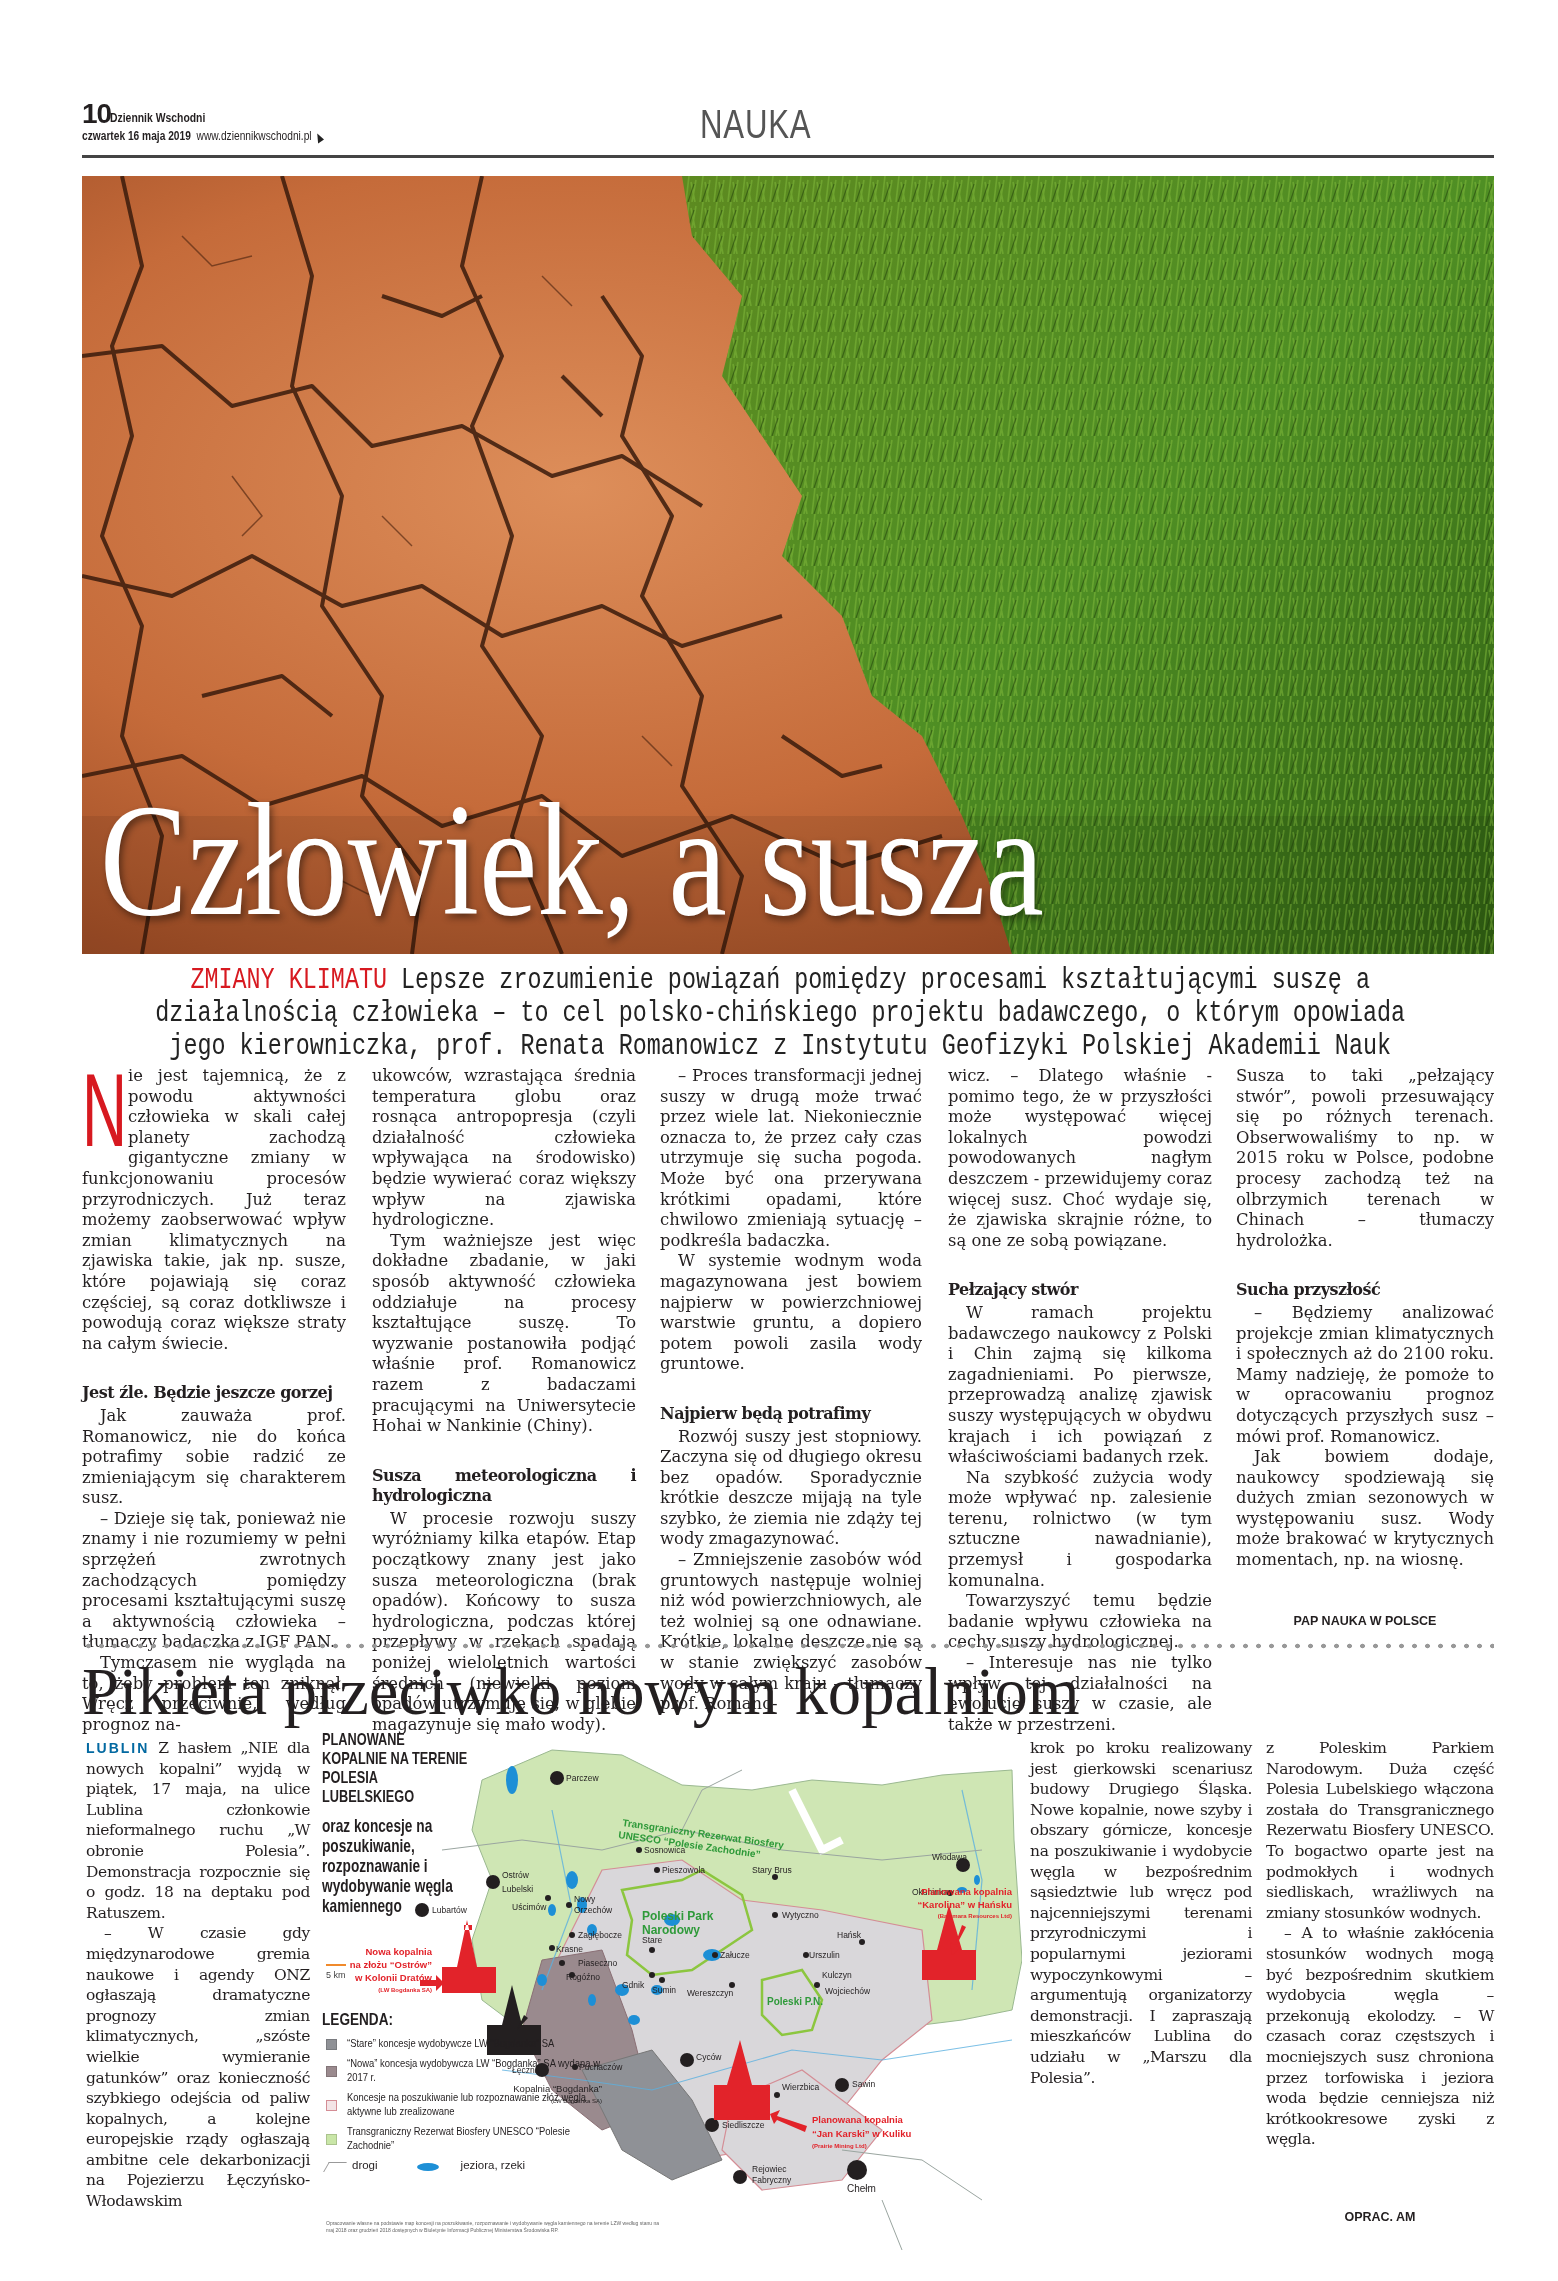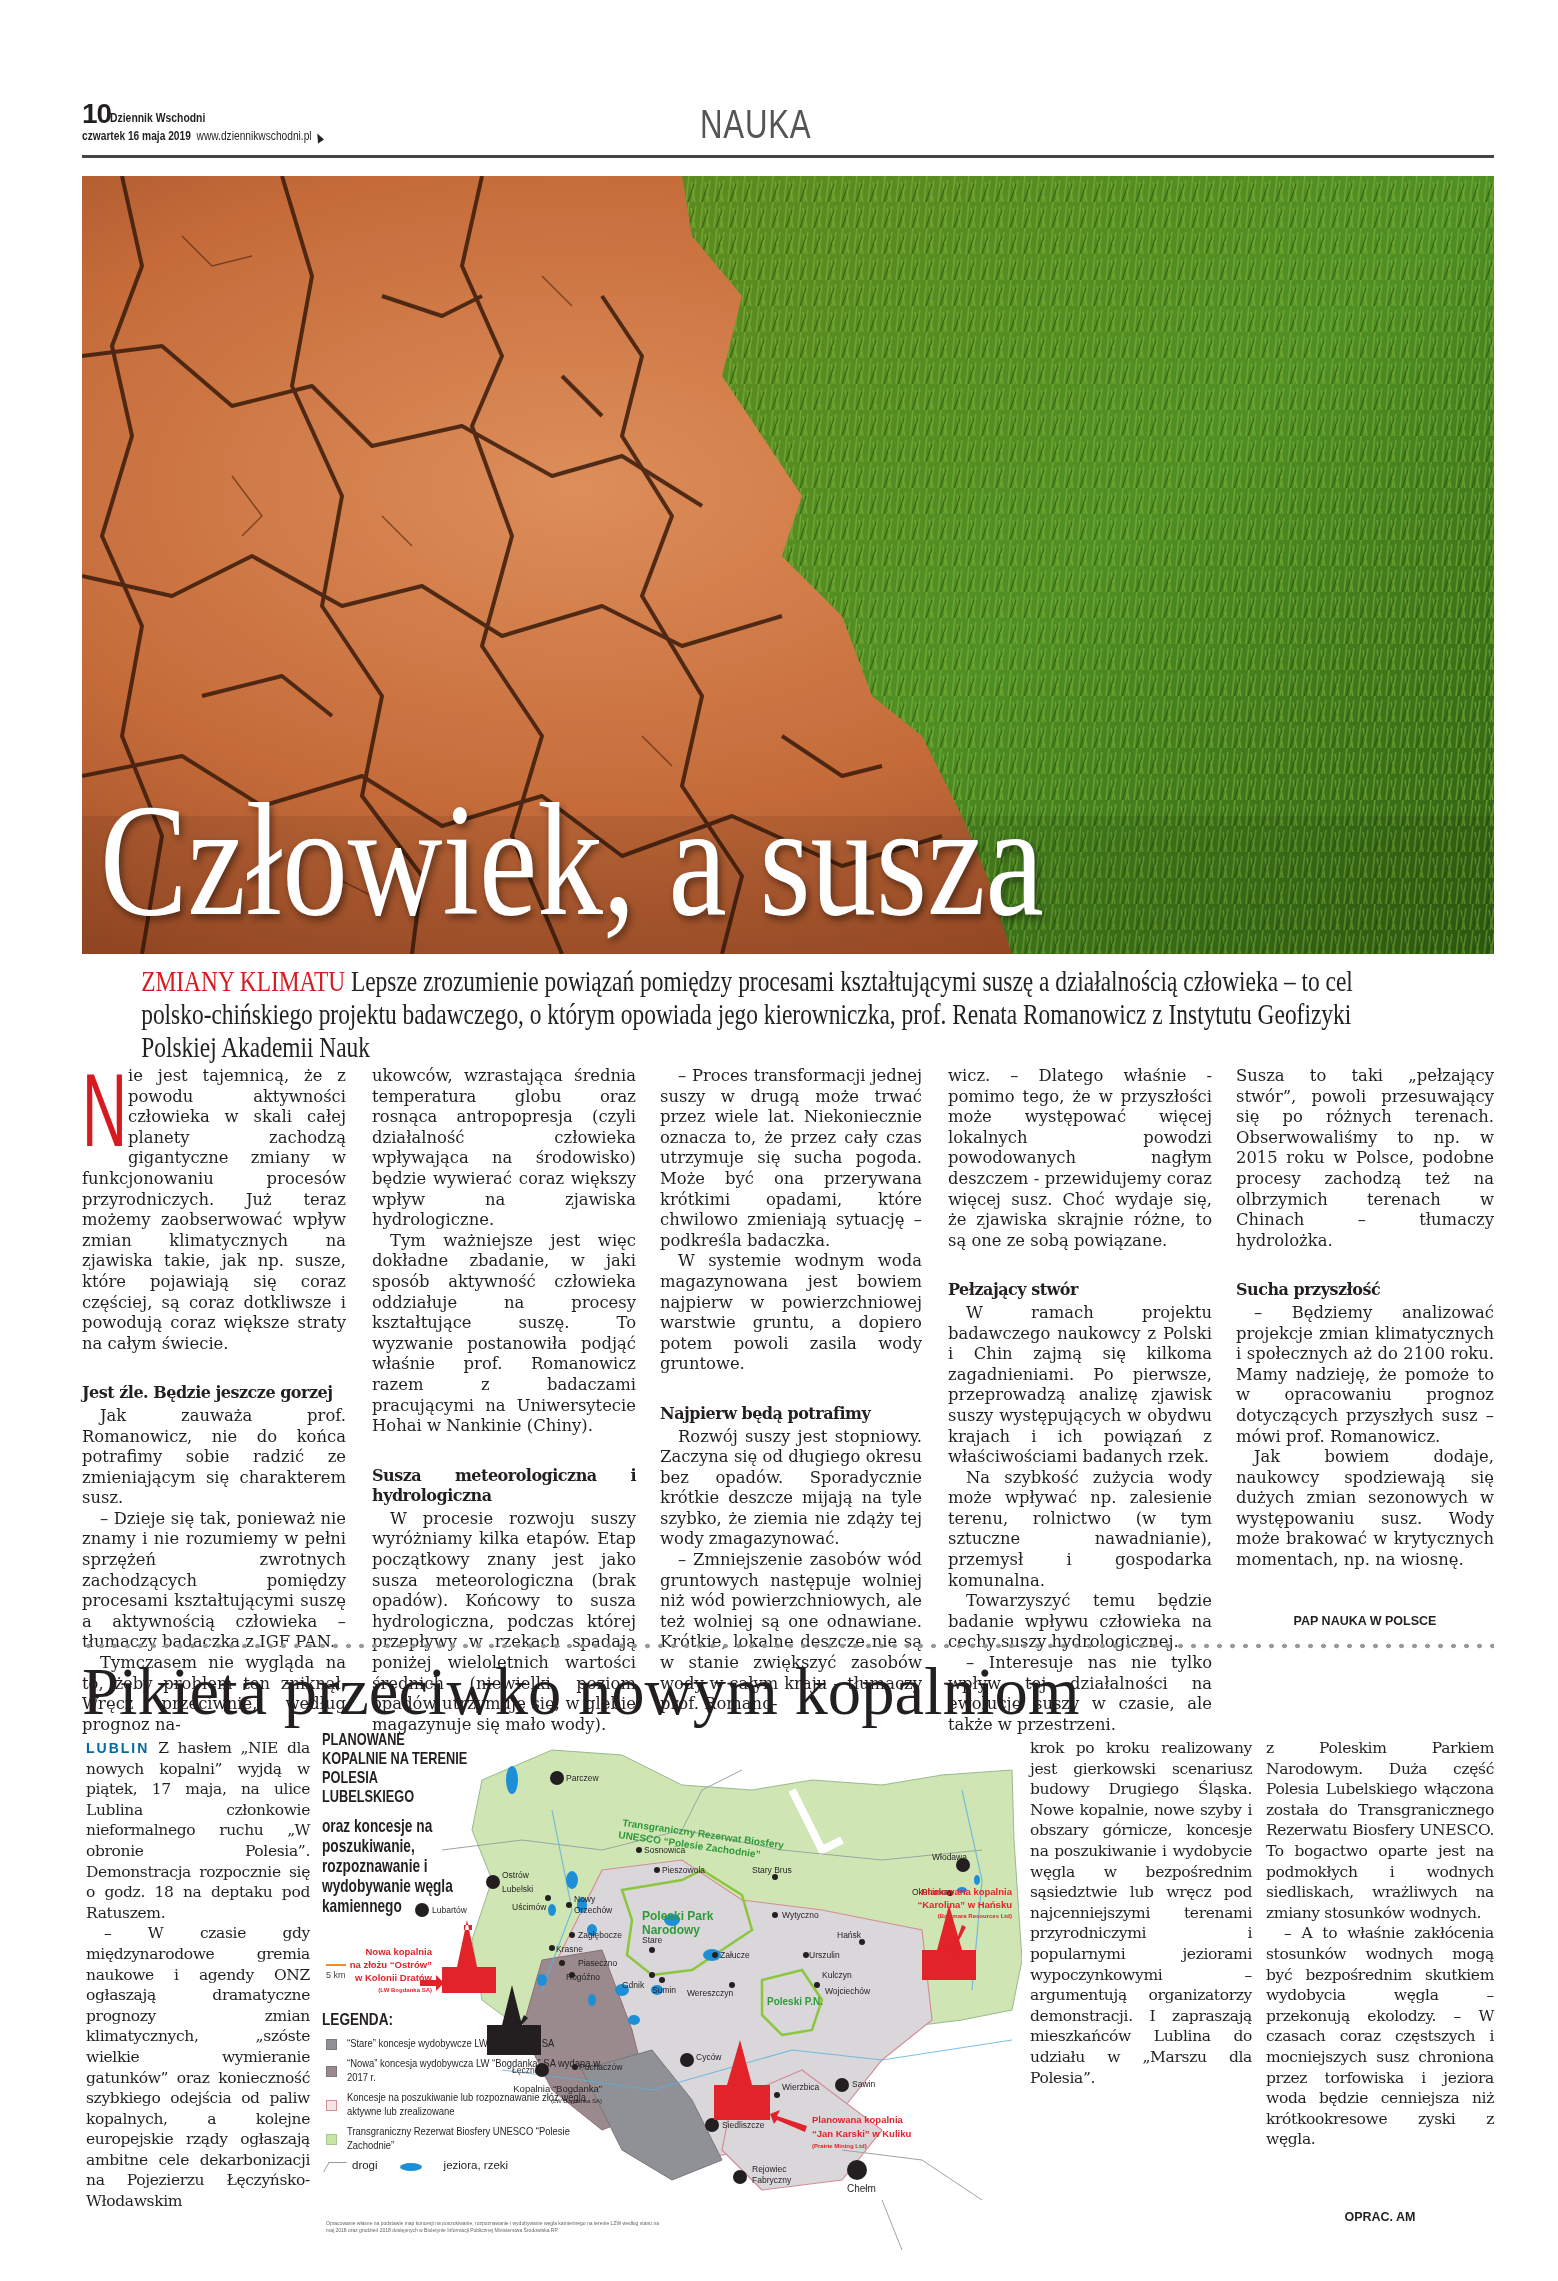--- a/index.html
+++ b/index.html
@@ -11,21 +11,21 @@
 .paper-name{left:110px;top:110px;font-family:"Liberation Sans",sans-serif;font-weight:bold;font-size:13px;transform:scaleX(.8);transform-origin:left}
 .date-line{left:82px;top:129px;font-family:"Liberation Sans",sans-serif;font-size:12px;transform:scaleX(.85);transform-origin:left;white-space:nowrap}
 .date-line b{font-weight:bold}
 .section{left:700px;top:102px;font-family:"Liberation Sans",sans-serif;font-size:40px;font-weight:normal;color:#555;letter-spacing:1px;transform:scaleX(.78);transform-origin:left;line-height:44px}
 .rule{left:82px;top:155px;width:1412px;height:3px;background:#444}
 
 .hero{left:82px;top:176px;width:1412px;height:778px;overflow:hidden;background:#c4703f}
 .hero svg{position:absolute;left:0;top:0}
 .hero-title{left:100px;top:780px;font-family:"Liberation Serif",serif;font-size:160px;line-height:160px;color:#fff;transform:scaleX(.82);transform-origin:left;white-space:nowrap;text-shadow:3px 4px 8px rgba(0,0,0,.45)}
 
-.lead{left:140px;top:964px;width:1280px;text-align:left;font-family:Liberation Serif, serif;font-size:30px;line-height:33px;color:#222}
+.lead{left:140px;top:964px;width:1280px;text-align:center;font-family:Liberation Mono, monospace;font-size:30px;line-height:33px;color:#222}
 .lead-inner{display:inline-block;transform:scaleX(.78);transform-origin:center;width:128%;margin-left:-14%}
 .lead .kicker{color:#d71920}
 
 .col{font-size:16.4px;line-height:20.6px;text-align:justify;hyphens:manual;color:#231f20;font-family:"DejaVu Serif",serif}
 .col p{text-indent:18px}
 .col p.noind{text-indent:0}
 .col h4{font-size:16px;font-weight:bold;margin-top:29px;margin-bottom:2px;letter-spacing:-.5px;font-family:"DejaVu Serif",serif}
 .cn{font-size:15.5px;letter-spacing:-.35px}
 .drop{float:left;font-family:"Liberation Sans",sans-serif;color:#d71920;font-size:104px;line-height:84px;margin:2px 8px 0 0;transform:scaleX(.6);transform-origin:left;width:38px}
 .sig{font-family:"Liberation Sans",sans-serif;font-weight:bold;font-size:12.5px;text-align:center}
@@ -339,21 +339,21 @@
           <span class="sw" style="background: rgb(243, 228, 230); border: 1px solid rgb(212, 141, 149);"></span>
           <span class="t">Koncesje na poszukiwanie lub rozpoznawanie złóż węgla aktywne lub zrealizowane</span>
         </div>
         <div class="leg-item">
           <span class="sw" style="background: rgb(201, 230, 167); border: 1px solid rgba(0, 0, 0, 0.15);"></span>
           <span class="t">Transgraniczny Rezerwat Biosfery UNESCO “Polesie Zachodnie”</span>
         </div>
       </div>
     <div class="leg-item">
       <span style="display:inline-block;width:18px;height:10px;border-top:1px solid #999;border-left:1px solid #999;transform:skewX(-30deg);margin:3px 8px 0 4px"></span>
-      <span style="margin-right:22px">drogi</span>
+      <span style="margin-right:39px">drogi</span>
       <span style="display:inline-block;width:22px;height:8px;border-radius:50%;background:#1d8fd6;margin:3px 22px 0 0"></span>
       <span>jeziora, rzeki</span>
     </div>
   </div>
   <div class="map-note">Opracowanie własne na podstawie map koncesji na poszukiwanie, rozpoznawanie i wydobywanie węgla kamiennego na terenie LZW według stanu na maj 2018 oraz grudzień 2018 dostępnych w Biuletynie Informacji Publicznej Ministerstwa Środowiska RP.</div>
 </div>
 
 <div class="abs col cn" id="a2c1" style="left:1030px;top:1738px;width:222px">
     <p class="noind">krok po kroku realizowany jest gierkowski scenariusz budowy Drugiego Śląska. Nowe kopalnie, nowe szyby i obszary górnicze, koncesje na poszukiwanie i wydobycie węgla w bezpośrednim sąsiedztwie lub wręcz pod najcenniejszymi terenami przyrodniczymi i popularnymi jeziorami wypoczynkowymi – argumentują organizatorzy demonstracji. I zapraszają mieszkańców Lublina do udziału w „Marszu dla Polesia”.</p>
   </div>

